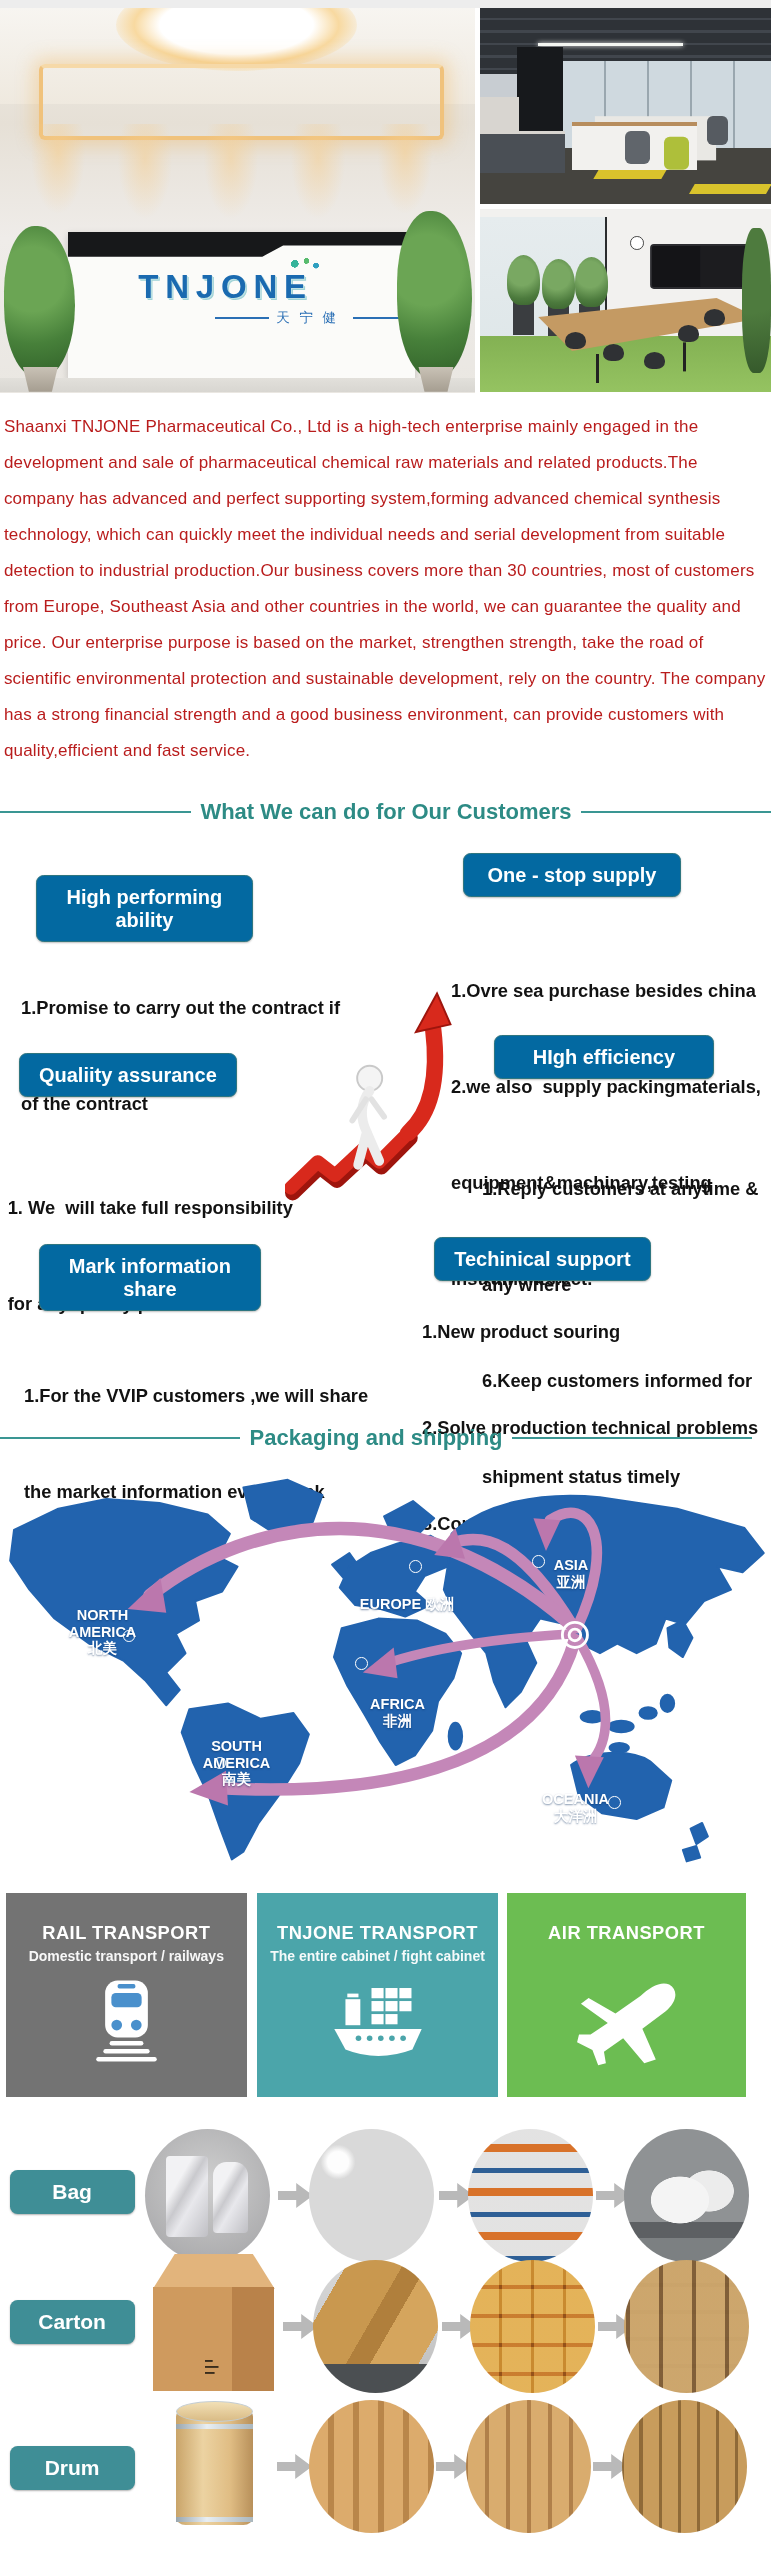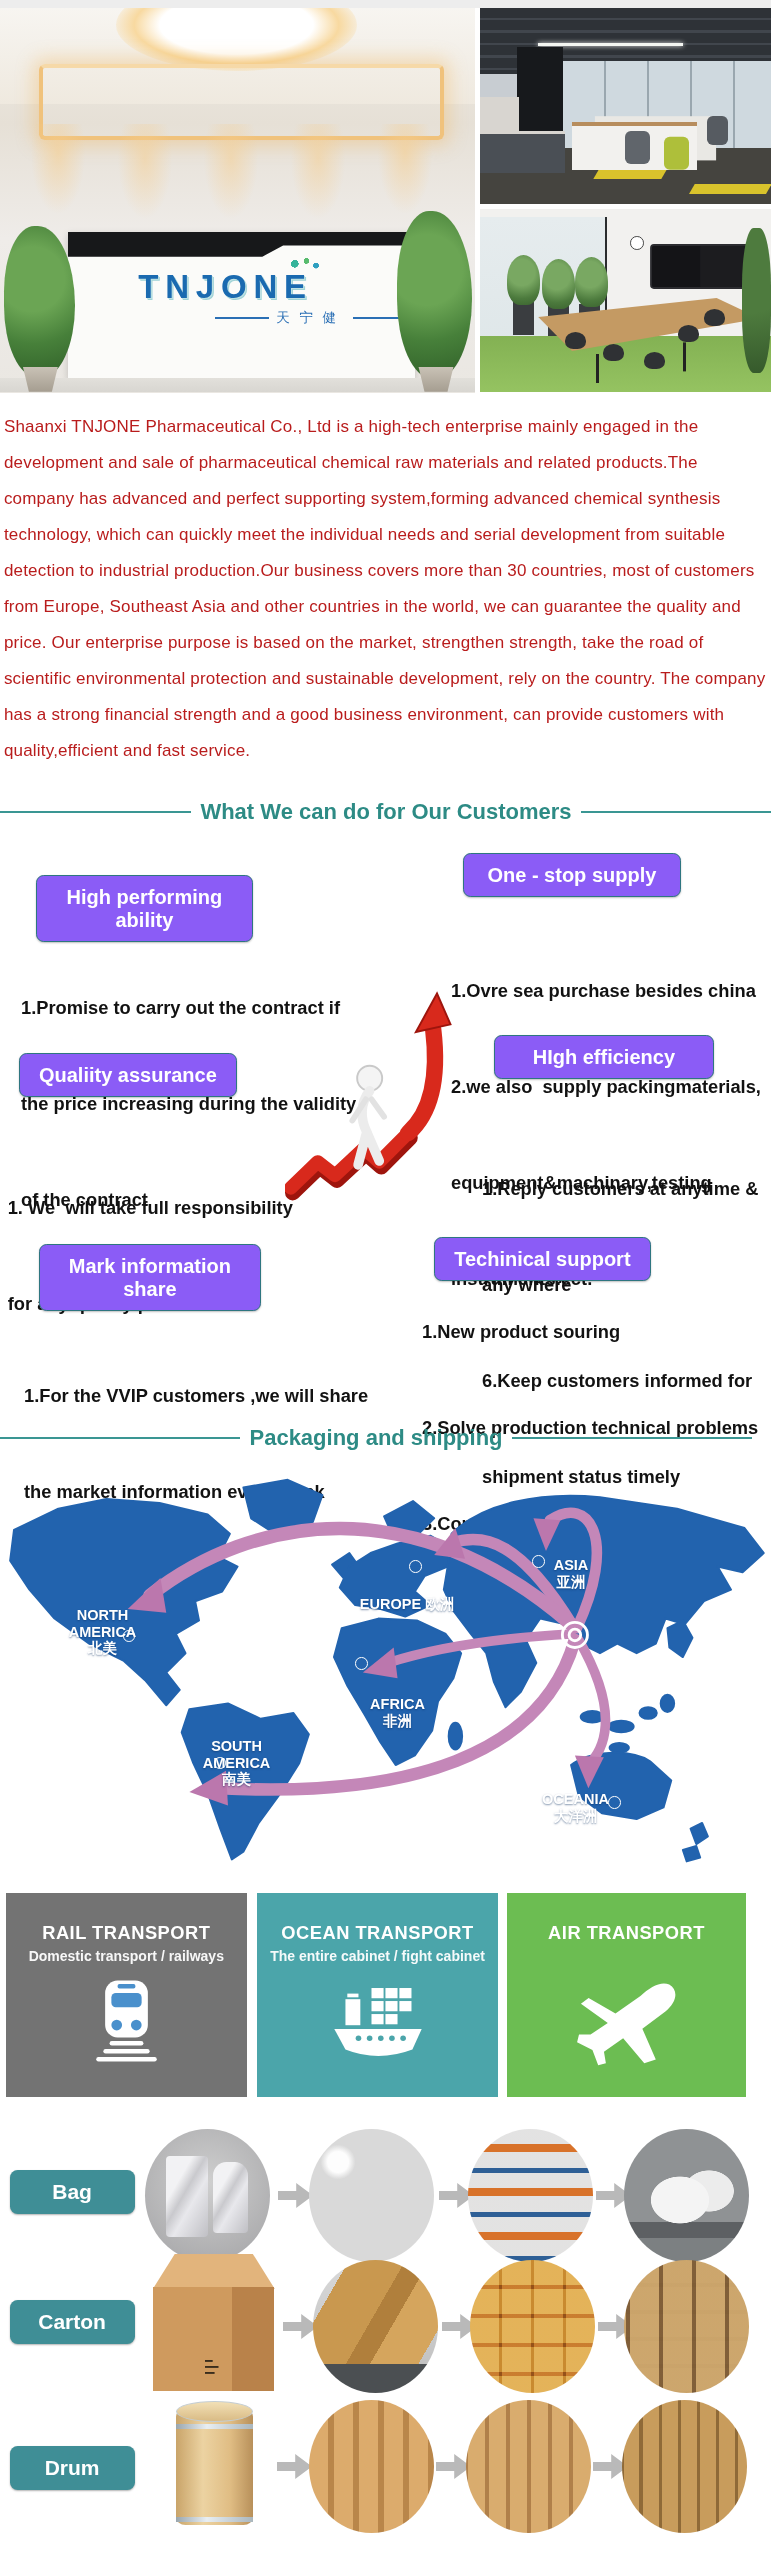--- a/index.html
+++ b/index.html
@@ -94,21 +94,21 @@
      letter-spacing:0.2px;}
 
   
   .sect-head{display:flex;align-items:center;width:772px;}
   .sect-head .line{flex:1;height:2.9px;background:#3a9693;}
   .sect-head .txt{margin:0 9.6px;font-size:22px;font-weight:bold;color:#2d8b85;white-space:nowrap;}
   #head-customers{left:0;top:799px;}
   #head-packaging{left:0;top:1425px;width:752px;}
 
   
-  .tbtn{background:#8b5cf6;border:1px solid #2e7680;border-radius:7.7px;color:#fff;
+  .tbtn{background:#0369a1;border:1px solid #2e7680;border-radius:7.7px;color:#fff;
      font-weight:bold;font-size:20px;text-align:center;padding:9.6px 3.9px;
      box-shadow:0 1px 1.9px rgba(0,0,0,.25);}
   .flines{font-size:18.3px;font-weight:bold;color:#121212;line-height:32px;white-space:pre-wrap;}
 
   
   #growth-art{left:285px;top:976px;}
 
   
   #worldmap{left:0;top:1474px;}
   .map-label{position:absolute;color:#fff;font-weight:bold;font-size:14.5px;line-height:16.4px;
@@ -262,21 +262,20 @@
 
   <div class="abs tbtn" style="left:36px;top:875px;width:207px">High performing ability</div>
 
   <div class="abs sect-head" id="head-customers">
     <div class="line"></div>
     <div class="txt">What We can do for Our Customers</div>
     <div class="line"></div>
   </div>
   <div class="abs flines" style="left:21px;top:928px">
     <div>1.Promise to carry out the contract if</div>
-    <div>the price increasing during the validity</div>
     <div>of the contract</div>
   </div>
 
   <div class="abs tbtn" style="left:463px;top:853px;width:208px">One - stop supply</div>
   <div class="abs flines" style="left:451px;top:911px">
     <div>1.Ovre sea purchase besides china</div>
     <div>2.we also  supply packingmaterials,</div>
     <div>equipment&amp;machinary,testing</div>
     <div>instruments.ect.</div>
   </div>
@@ -413,21 +412,21 @@
       <rect x="33" y="18" width="34" height="16" rx="5" fill="#4a90cc"></rect>
       <circle cx="39" cy="54" r="6" fill="#4a90cc"></circle>
       <circle cx="61" cy="54" r="6" fill="#4a90cc"></circle>
       <rect x="31" y="72" width="38" height="5" rx="2.5" fill="#fff"></rect>
       <rect x="24" y="81" width="52" height="5" rx="2.5" fill="#fff"></rect>
       <rect x="16" y="90" width="68" height="5" rx="2.5" fill="#fff"></rect>
     </svg>
   </div>
 
   <div class="tcard" style="left:257px;width:241px;background:#4ba5aa">
-    <div class="tt">OCEAN TRANSPORT</div>
+    <div class="tt">TNJONE TRANSPORT</div>
     <div class="ts">The entire cabinet / fight cabinet</div>
     <svg width="106" height="93" viewBox="0 0 110 100">
       <rect x="20" y="26" width="16" height="28" fill="#fff"></rect>
       <rect x="22" y="20" width="12" height="4" fill="#fff"></rect>
       <g fill="#fff">
         <rect x="48" y="14" width="13" height="11"></rect>
           <rect x="63" y="14" width="13" height="11"></rect>
           <rect x="78" y="14" width="13" height="11"></rect>
         <rect x="48" y="28" width="13" height="11"></rect>
           <rect x="63" y="28" width="13" height="11"></rect>

